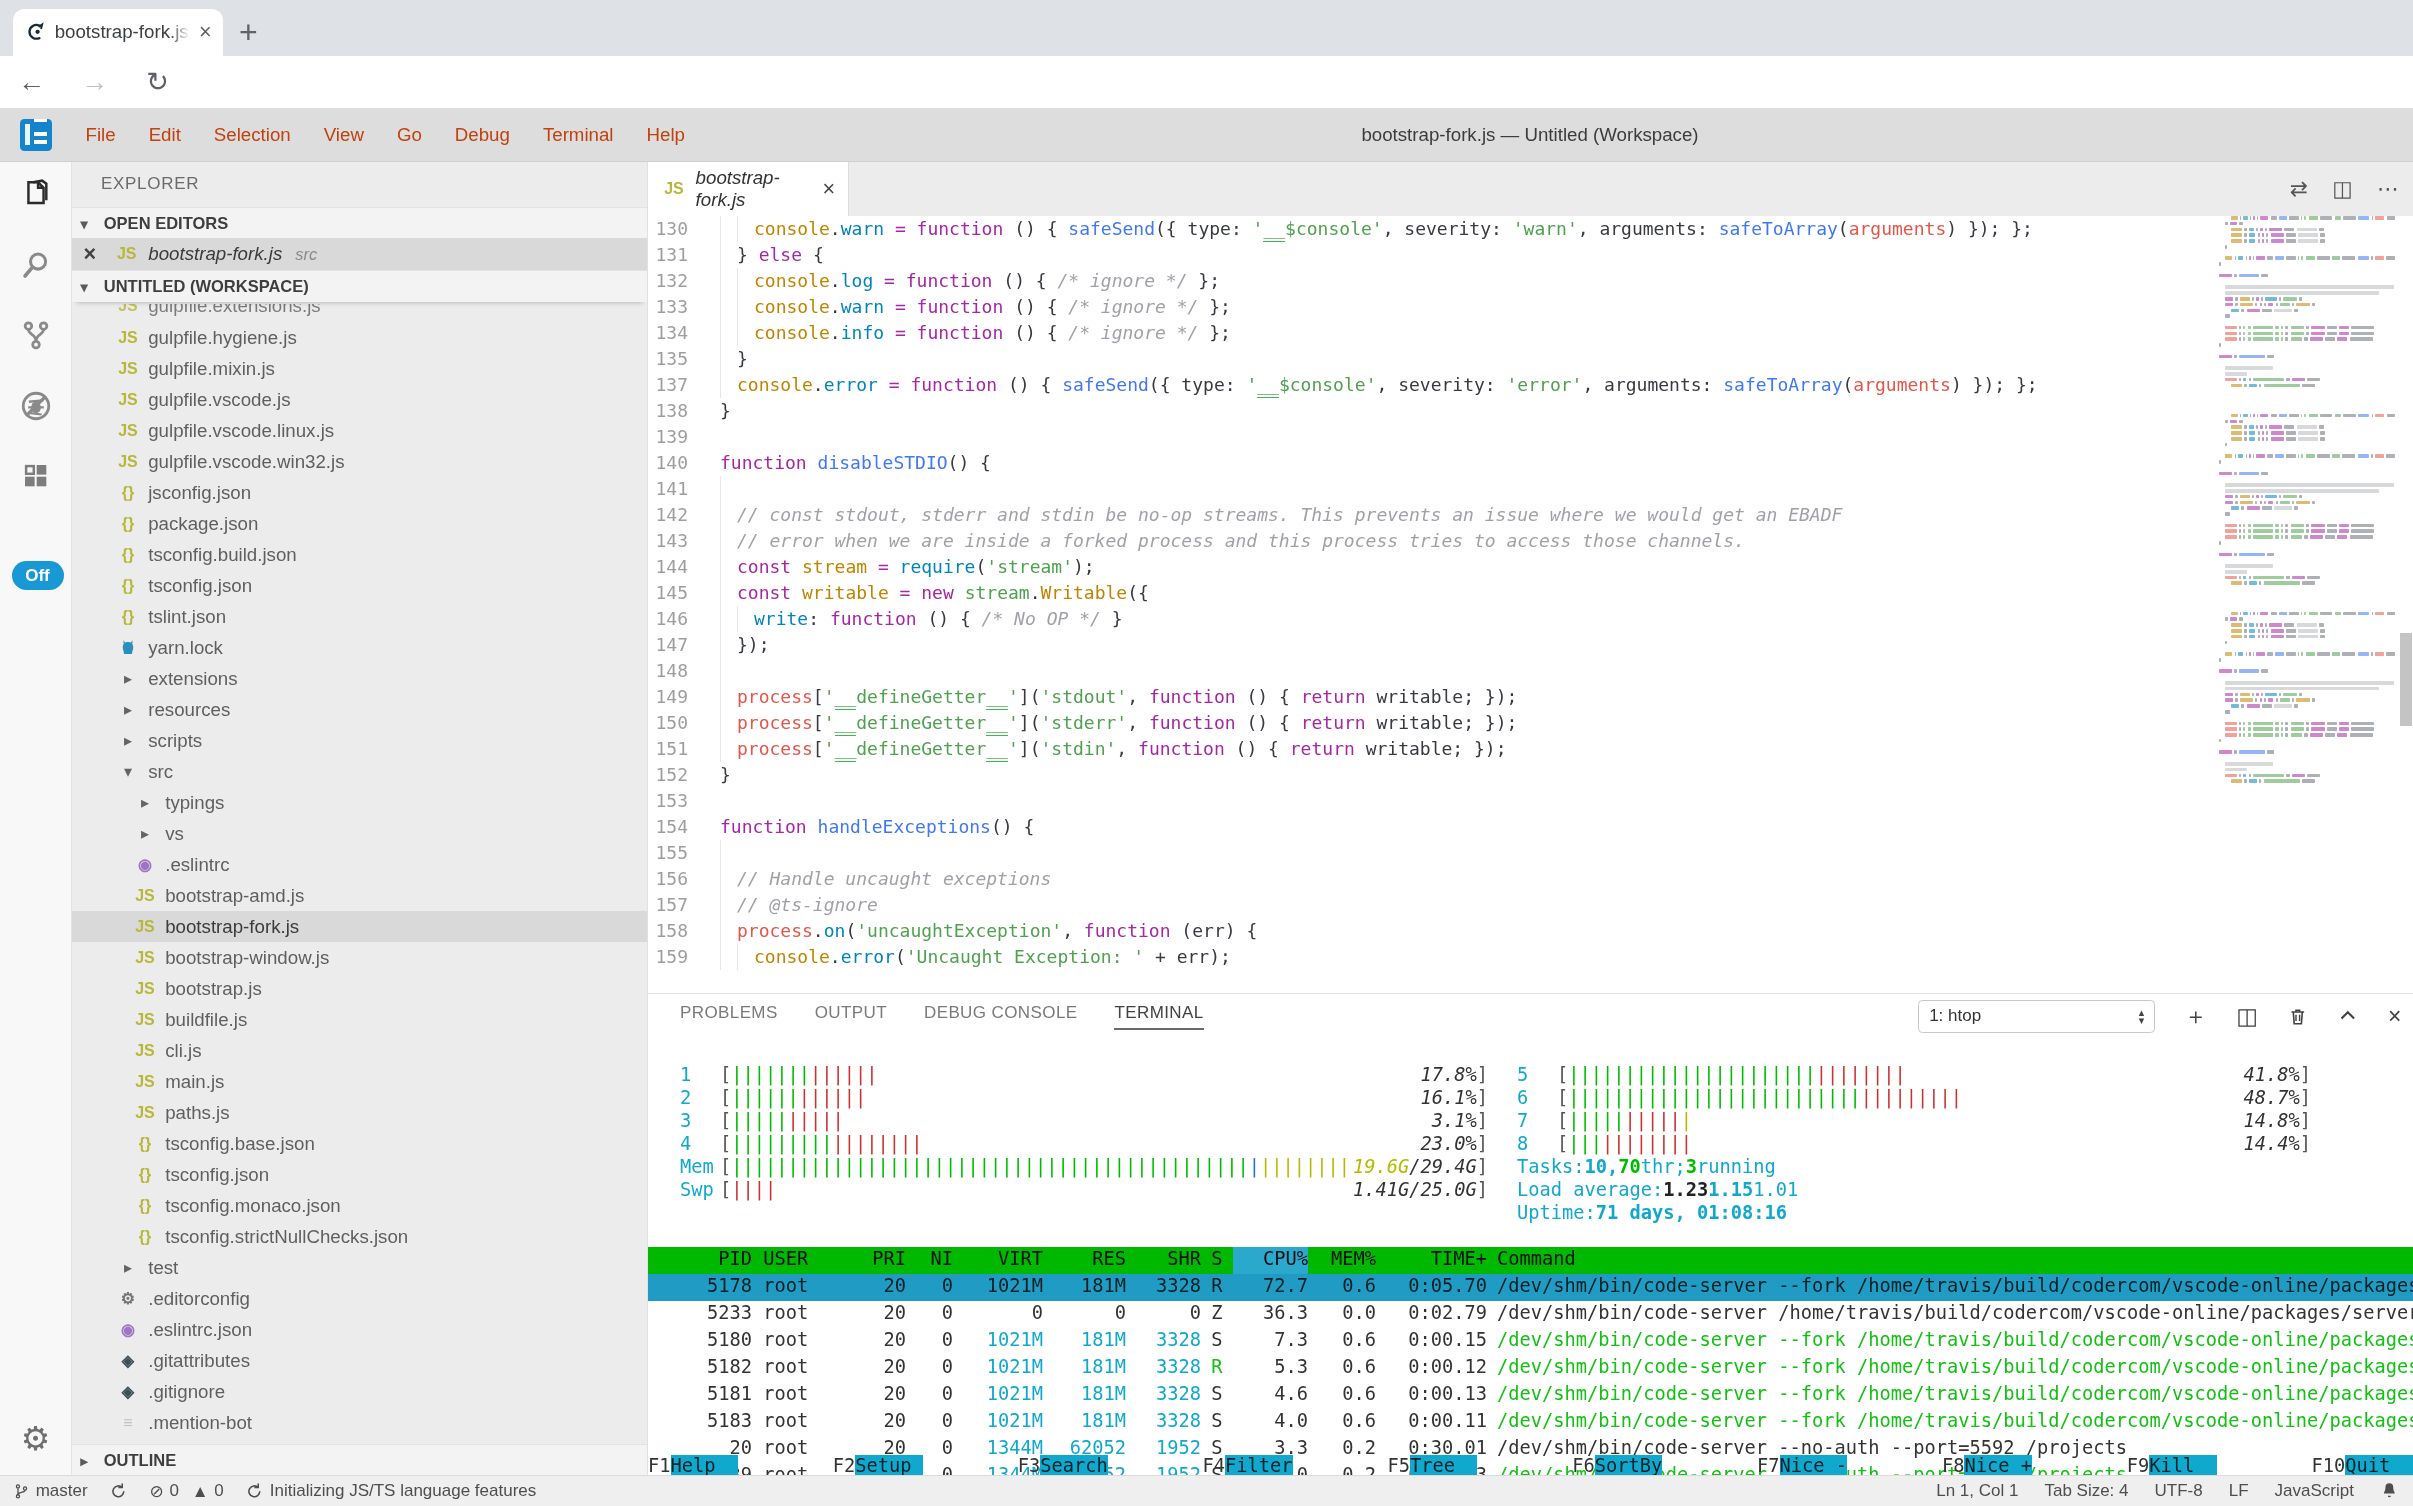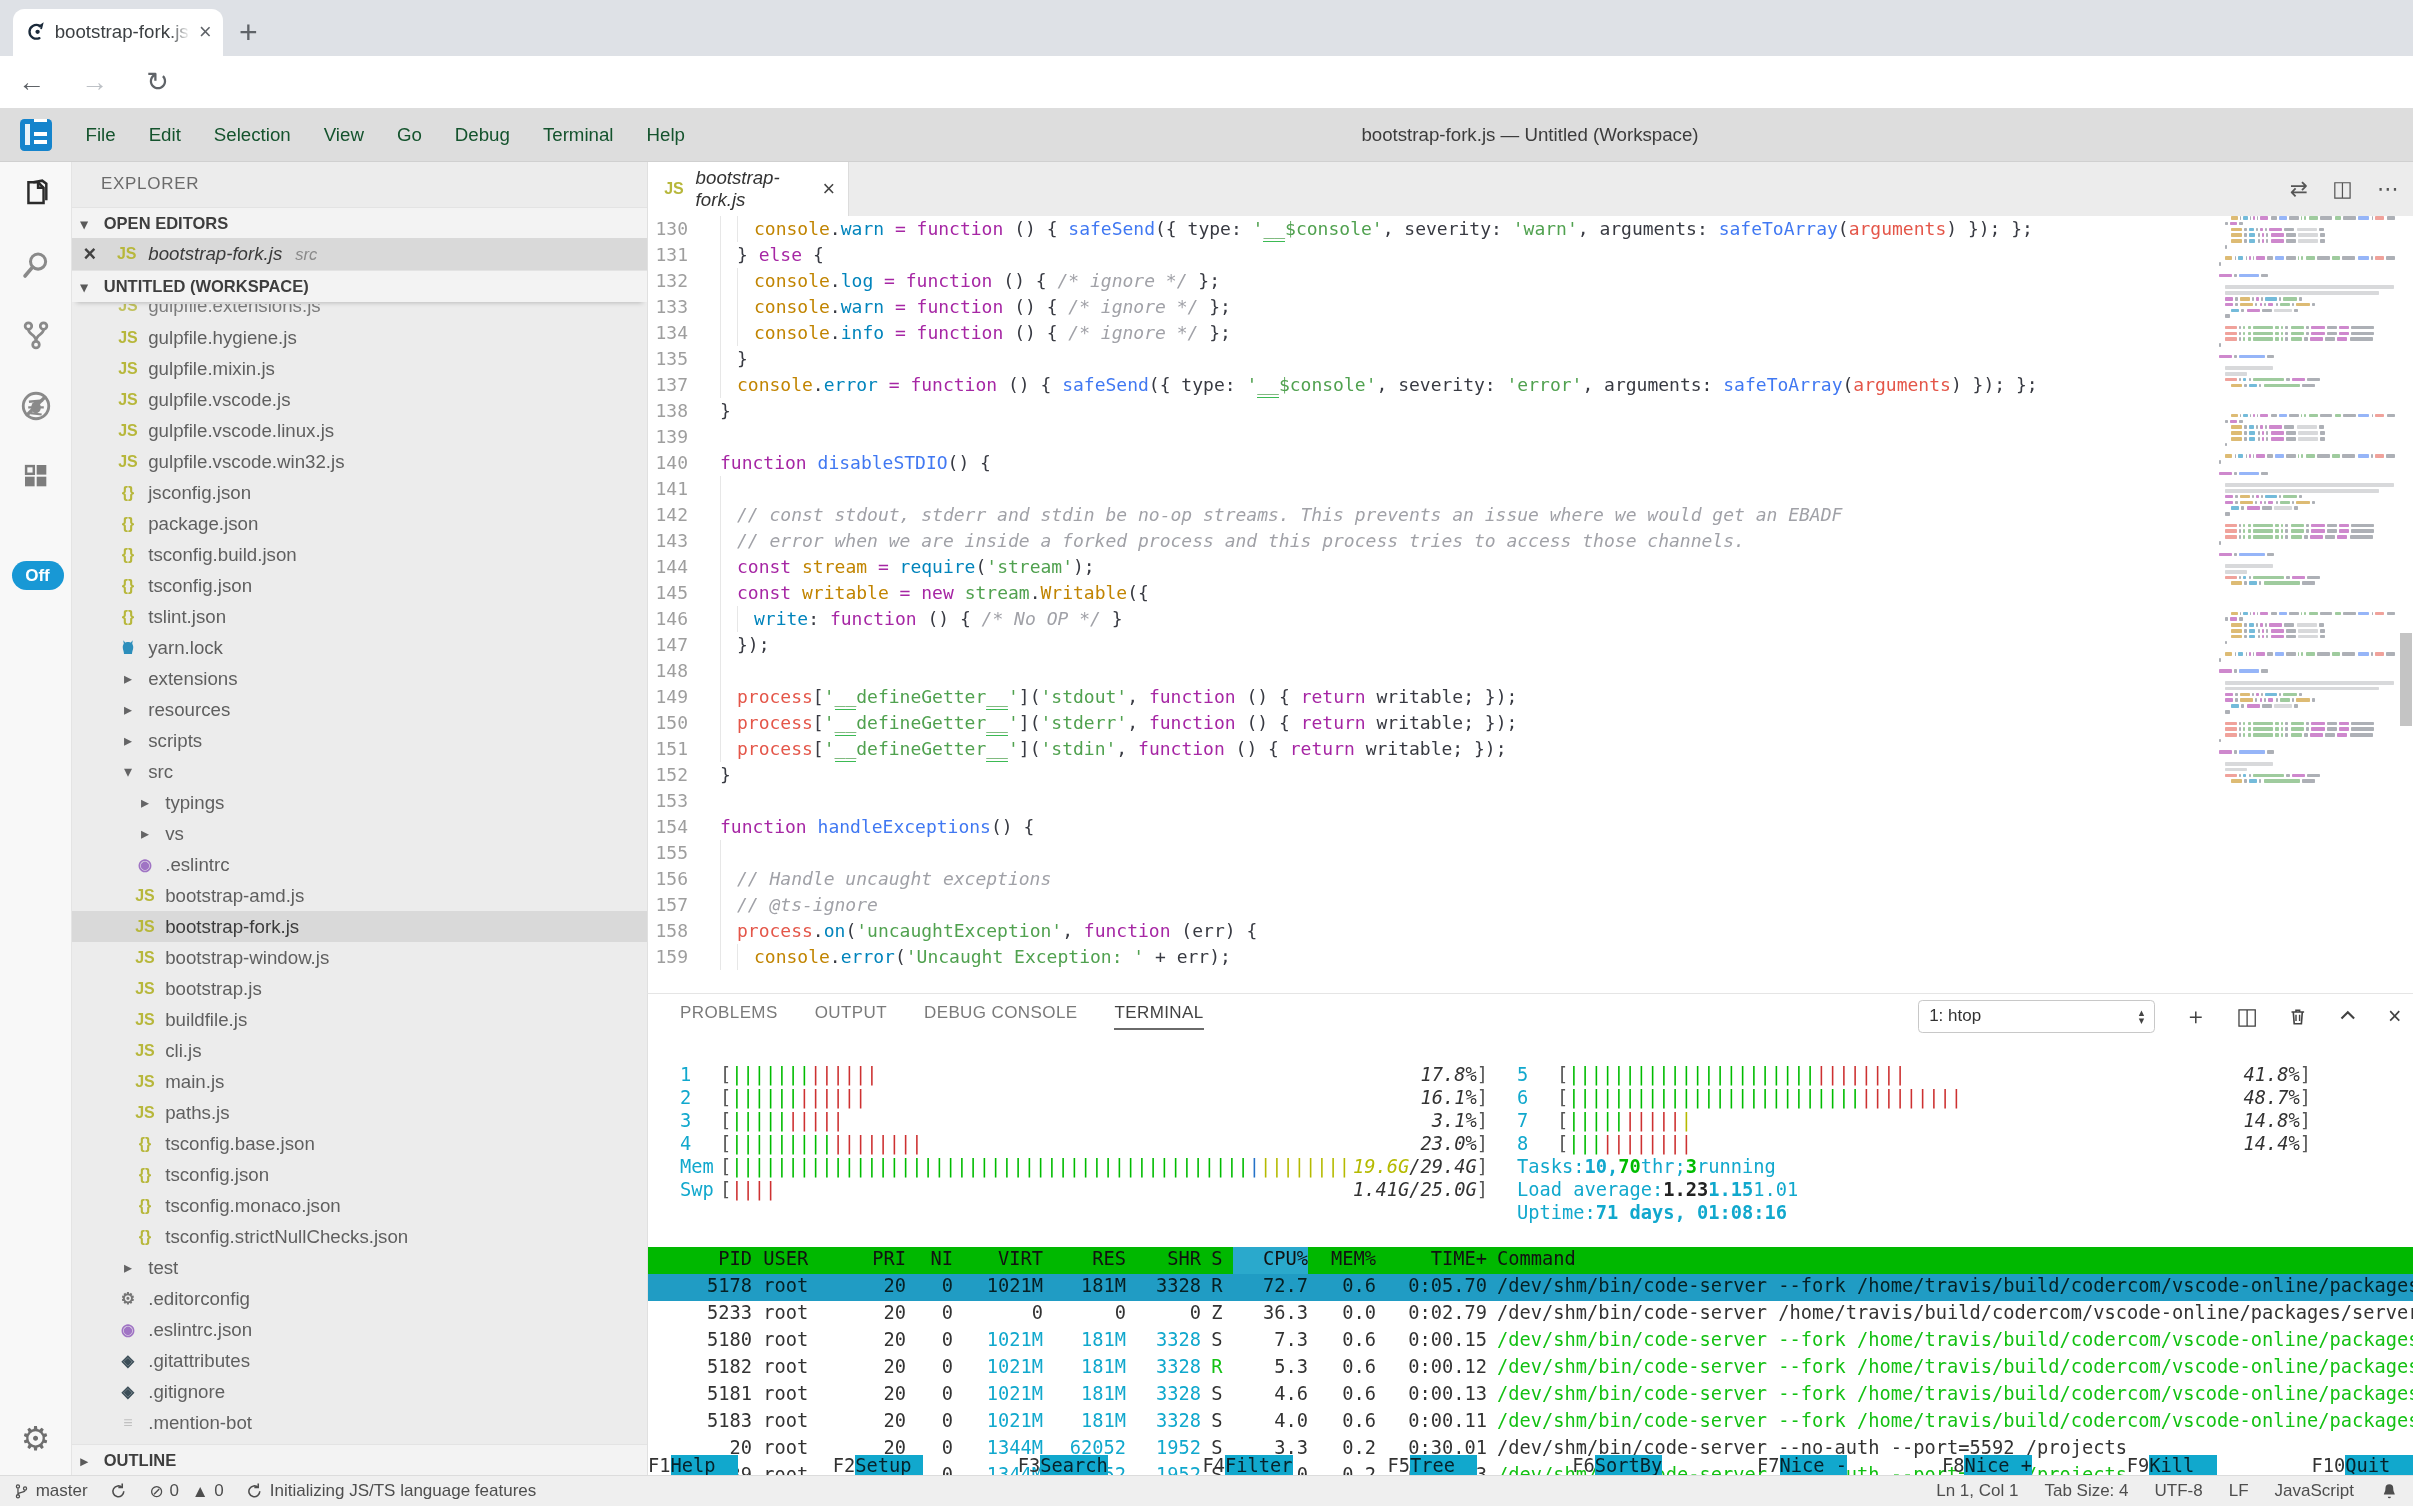--- a/index.html
+++ b/index.html
@@ -21,21 +21,21 @@
   .star{font-size:26px;color:#4d86f5;}
   .avatar{position:absolute;left:2318px;top:63px;width:37px;height:37px;border-radius:50%;background:#9c6f63;color:#fff;font-size:20px;display:flex;align-items:center;justify-content:center;}
   .dots{position:absolute;left:2375px;top:65px;font-size:24.4px;color:#5f6368;}
 
   
   .menubar{position:absolute;left:0;top:108px;width:100%;height:54px;background:#ddd;border-bottom:0.7px solid #d0d0d0;display:flex;align-items:center;}
   .vslogo{width:32px;height:32px;margin:0 17px 0 20px;background:#1584cc;border-radius:4.3px;position:relative;}
   .vslogo i{position:absolute;left:13.7px;right:5px;height:3.6px;background:#fff;}
   .vslogo i:nth-child(1){top:5.7px}.vslogo i:nth-child(2){top:13.7px}.vslogo i:nth-child(3){top:21.6px}
   .vslogo b{position:absolute;left:5px;top:5.7px;bottom:5.7px;width:5px;background:#fff;opacity:.9;}
-  .menu-item{font-size:18.7px;color:#14532d;padding:0 16.5px;}
+  .menu-item{font-size:18.7px;color:#c2410c;padding:0 16.5px;}
   .win-title{position:absolute;left:1530px;transform:translateX(-50%);font-size:18.7px;color:#3c3c3c;white-space:nowrap;}
 
   
   .workbench{position:absolute;left:0;top:162px;width:100%;height:1313px;}
   .activitybar{position:absolute;left:0;top:0;width:72px;height:100%;background:#f8f8f8;border-right:0.7px solid #e4e4e4;}
   .act-ic{position:absolute;left:50%;transform:translate(-50%,-50%);}
   .offpill{position:absolute;left:11.5px;top:399px;width:52px;height:29px;background:#1898d5;border-radius:14.4px;color:#fff;font-weight:bold;font-size:17px;display:flex;align-items:center;justify-content:center;}
   .gear-bottom{position:absolute;left:50%;transform:translateX(-50%);bottom:20px;font-size:33px;color:#6f6f6f;line-height:1;}
 
   .sidebar{position:absolute;left:72px;top:0;width:575px;height:100%;background:#ececec;overflow:hidden;}
@@ -112,21 +112,21 @@
   .prow.selrow{background:#209cc4;color:#062024;}
   .prow.selrow span{color:#062024 !important;}
   .cellcyan{color:#11a8cd;} .cellgreen{color:#13c113;} .cellS{color:#333;}
   .cmdcell{padding-left:10px;}
   .fkeys{position:absolute;left:0;top:415px;right:0;height:23px;line-height:23px;white-space:pre;display:flex;justify-content:space-between;}
   .fkey{color:#333;} .flabel{background:#11a8cd;color:#07222a;}
 
   
   .statusbar{position:absolute;left:0;top:1475px;width:100%;height:31px;background:#efefef;border-top:0.7px solid #dcdcdc;display:flex;align-items:center;font-size:17px;color:#4e4e4e;}
   .sb-left{display:flex;align-items:center;gap:21.6px;padding-left:13px;}
-  .sb-right{margin-left:auto;display:flex;align-items:flex-end;gap:26px;padding-right:14.4px;}
+  .sb-right{margin-left:auto;display:flex;align-items:flex-start;gap:26px;padding-right:14.4px;}
   .sbi{display:inline-flex;align-items:center;gap:5.7px;}
   .sb-ic{font-size:17px;color:#4e4e4e;line-height:1;}
   svg.icon{display:block;}
 </style>
 </head>
 <body>
 
 <div id="app">
 
   <div class="tabstrip">

